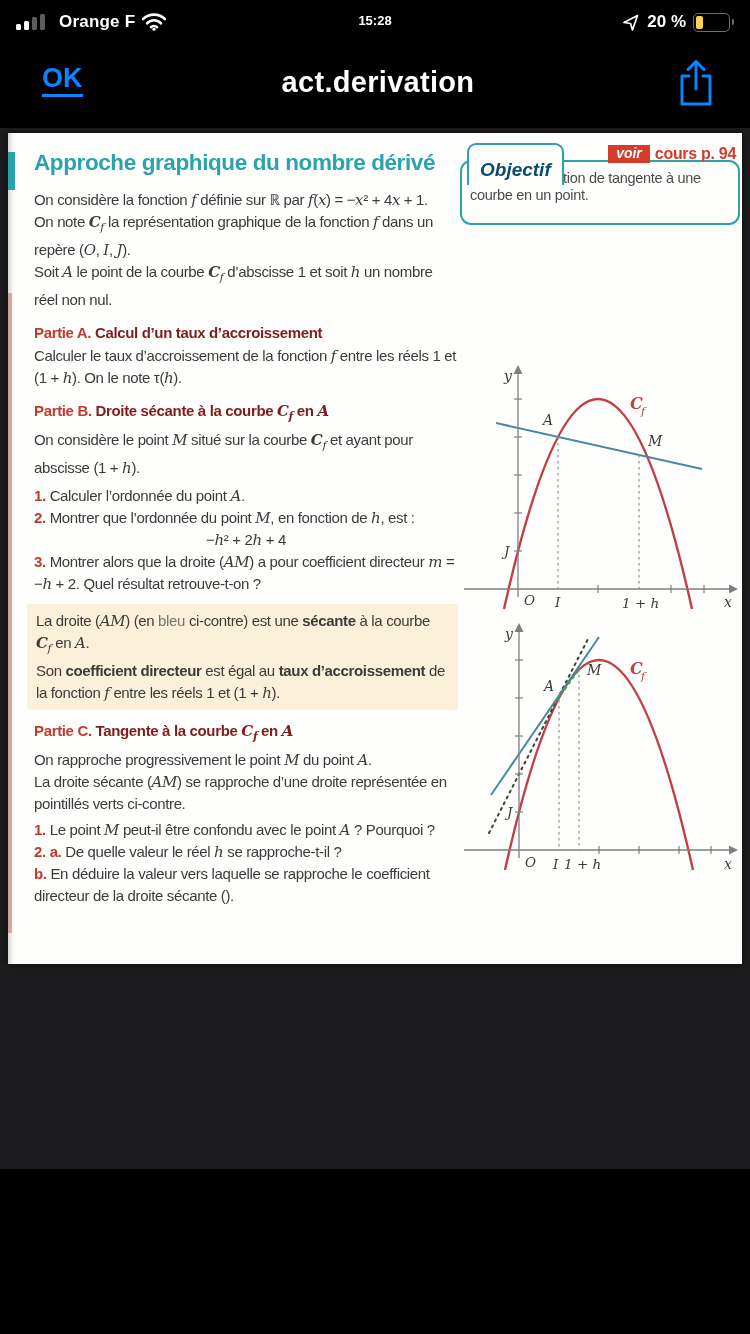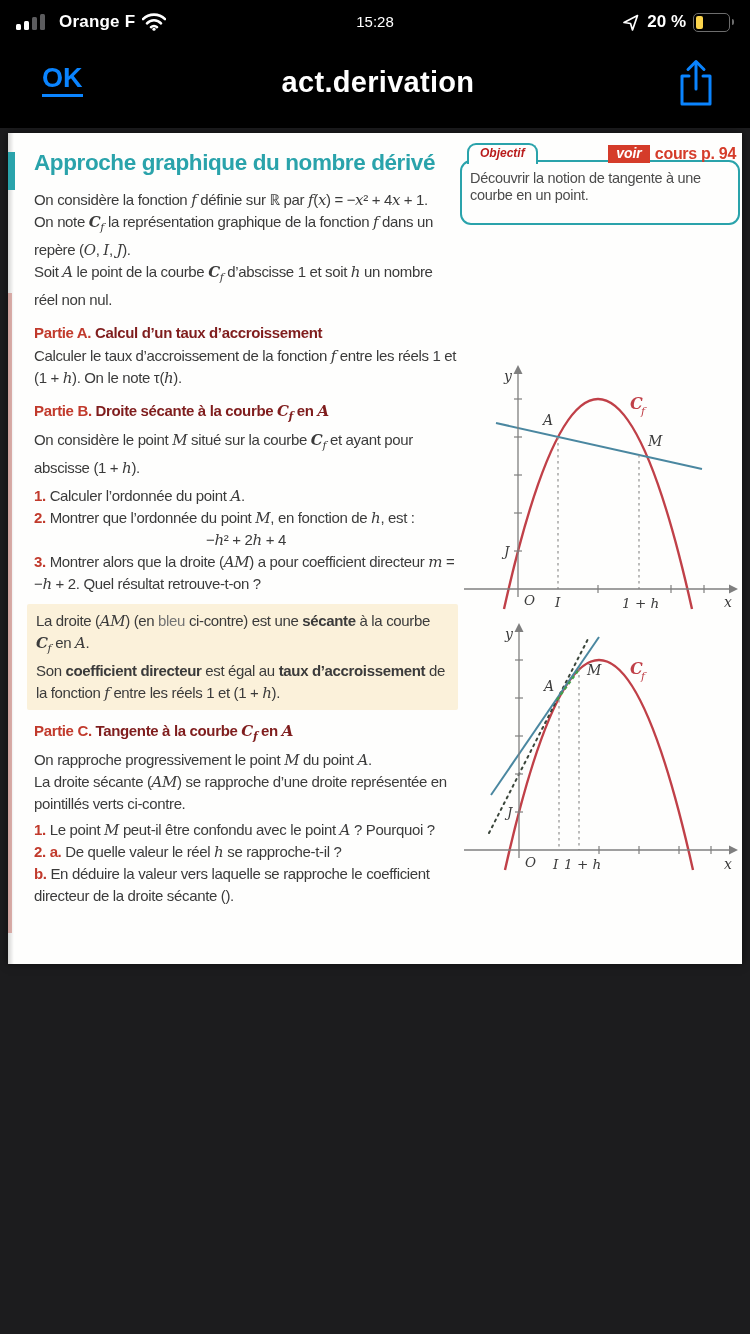--- a/index.html
+++ b/index.html
@@ -1,23 +1,23 @@
 <!DOCTYPE html>
 <html><head>
 <meta charset="utf-8">
 <style>
   html,body{margin:0;padding:0;background:#000;}
-  .screen{position:relative;width:750px;height:1334px;background:#1c1c1e;overflow:hidden;
+  .screen{position:relative;width:750px;height:1169px;background:#1c1c1e;overflow:hidden;
           font-family:"Liberation Sans",sans-serif;}
   
   .chrome{position:absolute;top:0;left:0;width:750px;height:128px;background:#000;}
   .statusbar{position:absolute;top:0;left:0;right:0;height:52px;color:#fff;}
   .sb-left{position:absolute;left:16px;top:12px;display:flex;align-items:center;gap:7px;}
   .carrier{font-size:17px;font-weight:bold;letter-spacing:.2px;}
-  .sb-time{position:absolute;left:0;right:0;top:13px;text-align:center;font-size:15px;font-weight:normal;}
+  .sb-time{position:absolute;left:0;right:0;top:13px;text-align:center;font-size:13px;font-weight:bold;}
   .sb-right{position:absolute;right:20px;top:12px;display:flex;align-items:center;gap:7px;}
   .batt-pct{font-size:17px;font-weight:bold;}
   .battery{position:relative;width:35px;height:17px;border:1.5px solid #6d6d6d;border-radius:5px;}
   .batt-fill{position:absolute;left:2px;top:2px;bottom:2px;width:7px;border-radius:2px;background:#fbd44c;}
   .batt-nub{position:absolute;right:-5px;top:5px;width:2.5px;height:6px;background:#6d6d6d;border-radius:0 2px 2px 0;}
   
   .navbar{position:absolute;top:52px;left:6px;right:0;height:76px;}
   .ok-btn{position:absolute;left:36px;top:12px;color:#0a84ff;font-size:27px;font-weight:bold;
           border-bottom:3px solid #0a84ff;line-height:1.1;cursor:pointer;}
   .nav-title{position:absolute;left:0;right:0;top:14px;text-align:center;color:#fff;
@@ -43,22 +43,22 @@
   .green{color:#3e9a47;}
   .bbox{background:#fbf1da;border-radius:2px;padding:6px 9px;margin:9px 0 10px -7px;}
   .cf{font-family:"DejaVu Serif",serif;font-style:italic;font-weight:bold;}
   sub{font-size:11px;}
   i{font-family:"DejaVu Serif",serif;}
   
   .rightcol{position:absolute;left:452px;top:10px;width:282px;}
   .obj{position:relative;height:86px;}
   .obj-box{position:absolute;left:0;right:2px;top:17px;bottom:4px;border:2px solid #2aa3ab;border-radius:11px;}
   .obj-tab{position:absolute;left:7px;top:0;background:#fefefd;border:2px solid #2aa3ab;border-bottom:none;
-           border-radius:9px 9px 0 0;padding:1px 11px 4px;color:#b91c1c;font-weight:bold;
-           font-style:italic;font-size:12px;z-index:2;}
+           border-radius:9px 9px 0 0;padding:14px 11px 4px;color:#0c4a6e;font-weight:bold;
+           font-style:italic;font-size:19px;z-index:2;}
   .voir-line{position:absolute;right:6px;top:2px;display:flex;align-items:center;gap:5px;z-index:2;}
   .voir-badge{background:#d53c2a;color:#fff;font-style:italic;font-weight:bold;font-size:14px;
               padding:0 8px 2px;border-radius:0;}
   .cours{color:#d53c2a;font-weight:bold;font-size:16px;letter-spacing:-0.3px;}
   .obj-body{position:absolute;left:10px;right:8px;top:27px;font-size:14.5px;color:#4c4c4c;
             line-height:17px;letter-spacing:-0.3px;}
   
   .graph{position:absolute;}
   #graph1{left:448px;top:226px;}
   #graph2{left:448px;top:484px;}

